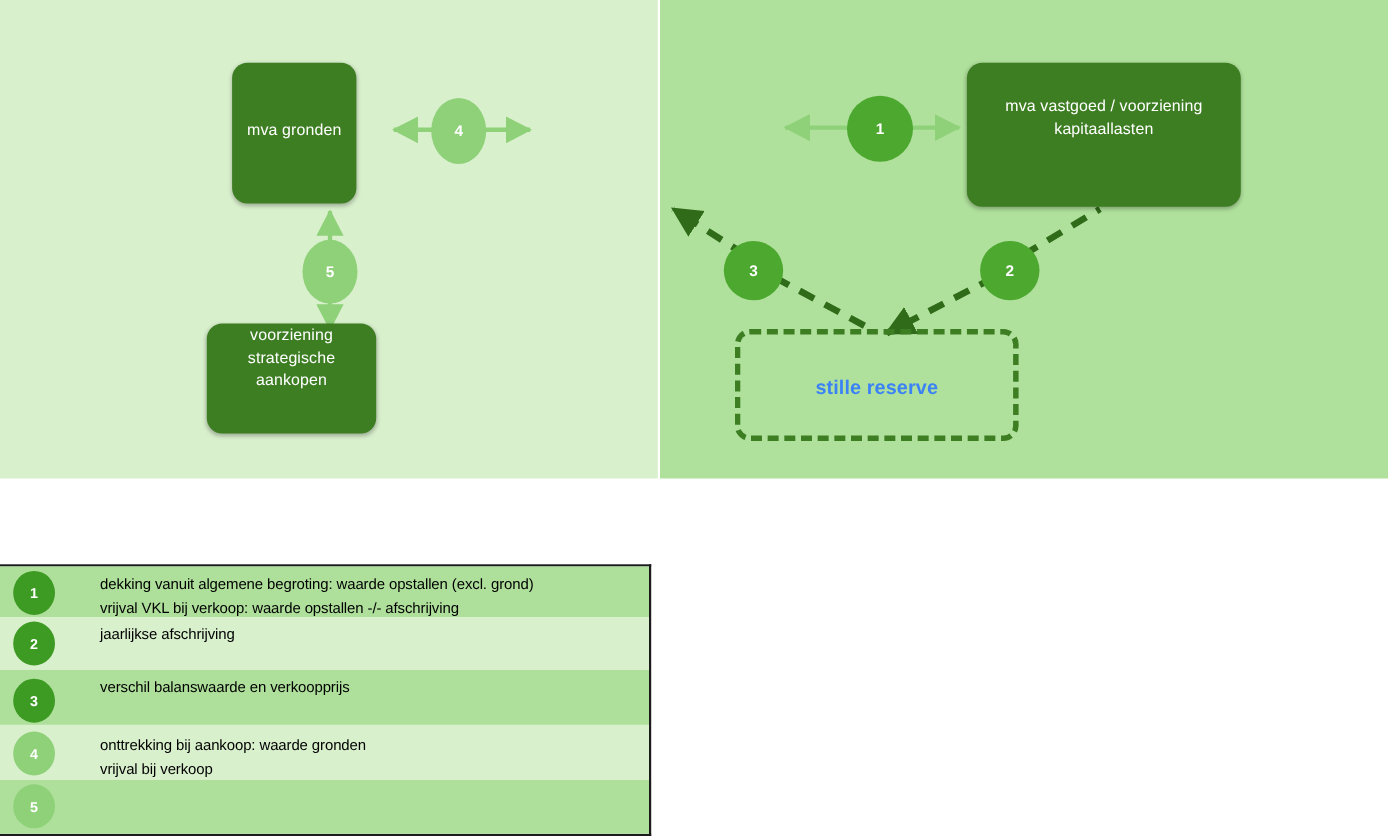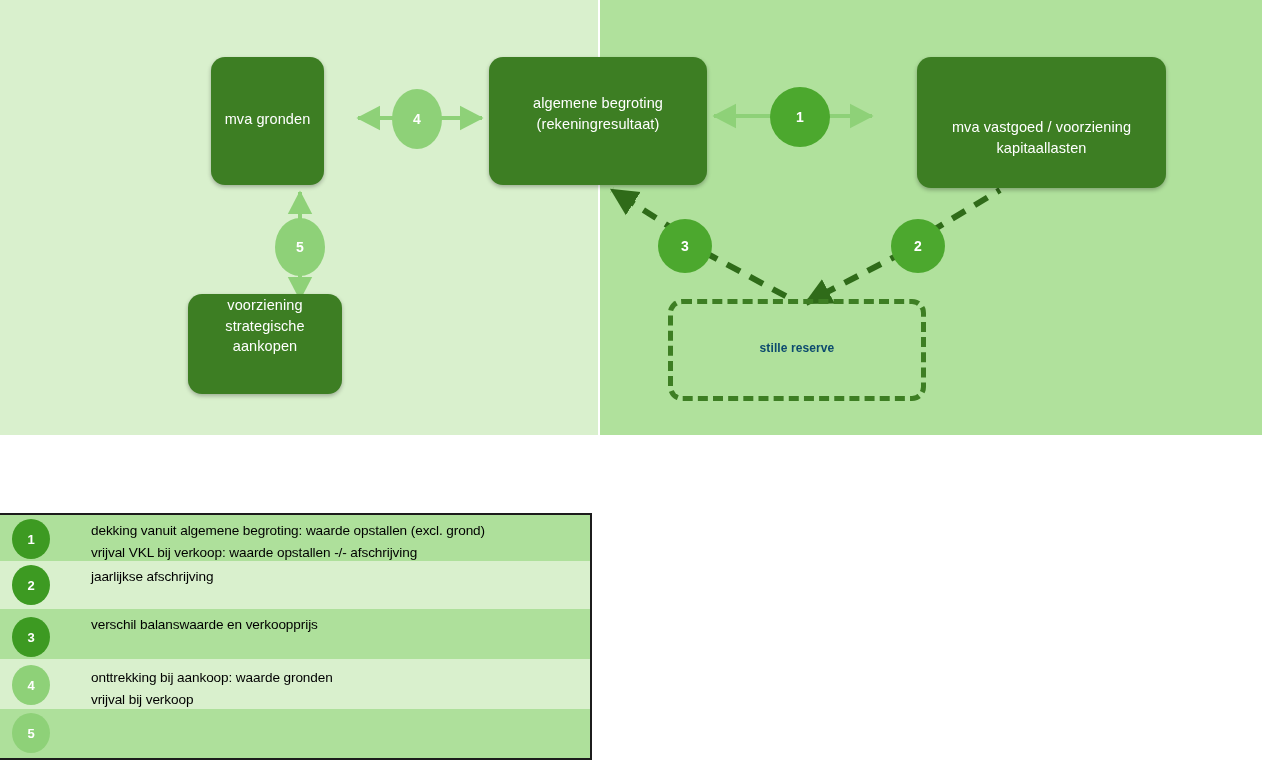--- a/index.html
+++ b/index.html
@@ -60,43 +60,42 @@
   #node-mva-gronden {
     left: 211px; top: 57px; width: 113px; height: 128px;
     padding-top: 52px;
   }
   #node-algemene-begroting {
     left: 489px; top: 57px; width: 218px; height: 128px;
     padding-top: 36px;
   }
   #node-mva-vastgoed {
     left: 879px; top: 57px; width: 249px; height: 131px;
-    padding-top: 60px;
-    margin-left: 38px;
+    padding-top: 30px;
   }
   #node-voorziening-strategische {
     left: 188px; top: 294px; width: 154px; height: 100px;
     padding-top: 1px;
   }
 
   #node-stille-reserve {
     position: absolute;
     left: 668px; top: 299px; width: 258px; height: 102px;
     border: 5px dashed #3d7e23;
     border-radius: 14px;
     box-sizing: border-box;
     display: flex;
     align-items: flex-start;
     justify-content: center;
     padding-top: 36px;
   }
   #node-stille-reserve .node-label {
-    color: #0c4a6e;
+    color: #3b82f6;
     font-weight: 700;
-    font-size: 12px;
+    font-size: 18px;
   }
 
   
   .badge {
     position: absolute;
     border-radius: 50%;
     display: flex;
     align-items: center;
     justify-content: center;
     color: #ffffff;
@@ -207,24 +206,20 @@
     <g>
       <line x1="930" y1="232" x2="1000" y2="190" stroke="#2f6b19" stroke-width="6" stroke-dasharray="15,11"></line>
       <line x1="904" y1="252" x2="806" y2="303" stroke="#2f6b19" stroke-width="6" stroke-dasharray="15,11" marker-end="url(#arrow-dark)"></line>
     </g>
   </svg>
 
   <div class="node-box" id="node-mva-gronden">
     <span class="node-label">mva gronden</span>
   </div>
 
-  <div class="node-box" id="node-algemene-begroting">
-    <span class="node-label">algemene begroting
-(rekeningresultaat)</span>
-  </div>
 
   <div class="node-box" id="node-mva-vastgoed">
     <span class="node-label">mva vastgoed / voorziening
 kapitaallasten</span>
   </div>
 
   <div class="node-box" id="node-voorziening-strategische">
     <span class="node-label">voorziening
 strategische
 aankopen</span>

